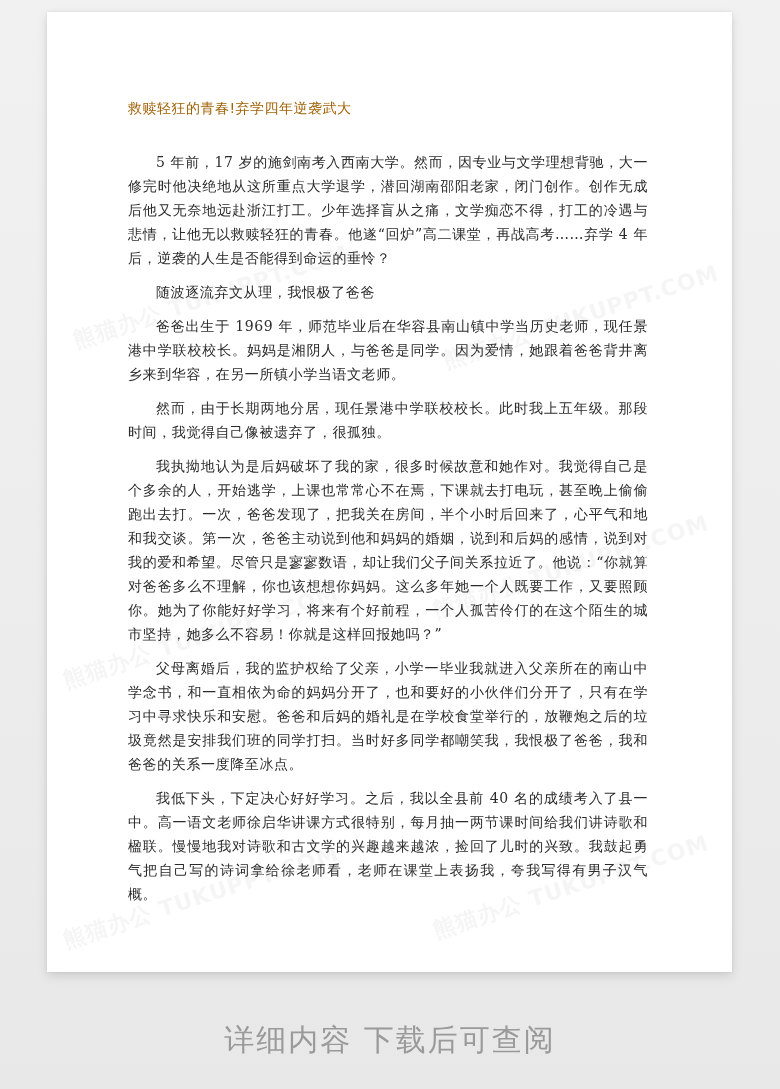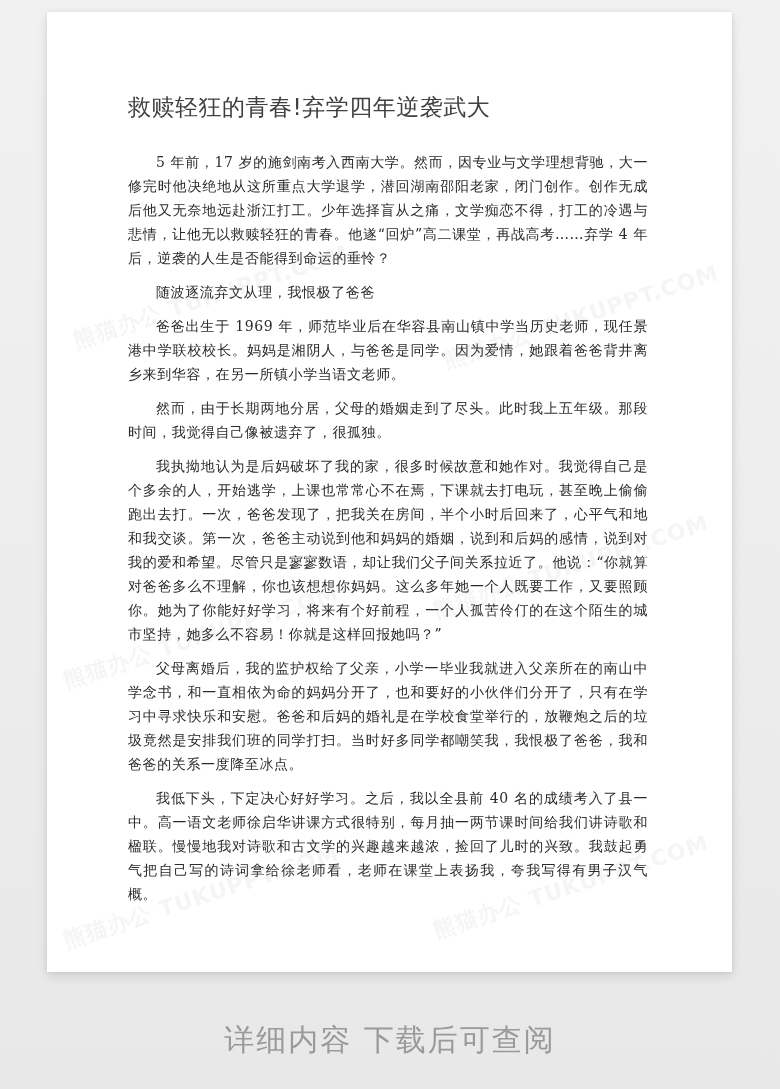--- a/index.html
+++ b/index.html
@@ -20,26 +20,26 @@
       top: 12px;
       width: 685px;
       height: 960px;
       background: #ffffff;
       box-shadow: 0 4px 10px rgba(0,0,0,0.12), 0 0 3px rgba(0,0,0,0.08);
       overflow: hidden;
     }
     .title {
       position: absolute;
       left: 81px;
-      top: 80px;
+      top: 88px;
       margin: 0;
       font-family: "DejaVu Sans", "Liberation Sans", sans-serif;
-      font-size: 23px;
+      font-size: 14px;
       font-weight: normal;
-      color: #404040;
+      color: #a16207;
       letter-spacing: 0.5px;
       white-space: nowrap;
     }
     .body {
       position: absolute;
       left: 81px;
       top: 138px;
       width: 520px;
     }
     .para {
@@ -88,20 +88,20 @@
   <div class="watermark" style="left:380px; top:540px;">熊猫办公 TUKUPPT.COM</div>
   <div class="watermark" style="left:10px; top:870px;">熊猫办公 TUKUPPT.COM</div>
   <div class="watermark" style="left:380px; top:860px;">熊猫办公 TUKUPPT.COM</div>
 
   <h1 class="title">救赎轻狂的青春!弃学四年逆袭武大</h1>
 
   <div class="body">
     <p class="para">5 年前，17 岁的施剑南考入西南大学。然而，因专业与文学理想背驰，大一修完时他决绝地从这所重点大学退学，潜回湖南邵阳老家，闭门创作。创作无成后他又无奈地远赴浙江打工。少年选择盲从之痛，文学痴恋不得，打工的冷遇与悲情，让他无以救赎轻狂的青春。他遂“回炉”高二课堂，再战高考……弃学 4 年后，逆袭的人生是否能得到命运的垂怜？</p>
     <p class="para sub">随波逐流弃文从理，我恨极了爸爸</p>
     <p class="para">爸爸出生于 1969 年，师范毕业后在华容县南山镇中学当历史老师，现任景港中学联校校长。妈妈是湘阴人，与爸爸是同学。因为爱情，她跟着爸爸背井离乡来到华容，在另一所镇小学当语文老师。</p>
-    <p class="para">然而，由于长期两地分居，父母的婚姻走到了尽头。此时我上五年级。那段时间，我觉得自己像被遗弃了，很孤独。</p>
+    <p class="para">然而，由于长期两地分居，现任景港中学联校校长。此时我上五年级。那段时间，我觉得自己像被遗弃了，很孤独。</p>
     <p class="para">我执拗地认为是后妈破坏了我的家，很多时候故意和她作对。我觉得自己是个多余的人，开始逃学，上课也常常心不在焉，下课就去打电玩，甚至晚上偷偷跑出去打。一次，爸爸发现了，把我关在房间，半个小时后回来了，心平气和地和我交谈。第一次，爸爸主动说到他和妈妈的婚姻，说到和后妈的感情，说到对我的爱和希望。尽管只是寥寥数语，却让我们父子间关系拉近了。他说：“你就算对爸爸多么不理解，你也该想想你妈妈。这么多年她一个人既要工作，又要照顾你。她为了你能好好学习，将来有个好前程，一个人孤苦伶仃的在这个陌生的城市坚持，她多么不容易！你就是这样回报她吗？”</p>
     <p class="para">父母离婚后，我的监护权给了父亲，小学一毕业我就进入父亲所在的南山中学念书，和一直相依为命的妈妈分开了，也和要好的小伙伴们分开了，只有在学习中寻求快乐和安慰。爸爸和后妈的婚礼是在学校食堂举行的，放鞭炮之后的垃圾竟然是安排我们班的同学打扫。当时好多同学都嘲笑我，我恨极了爸爸，我和爸爸的关系一度降至冰点。</p>
     <p class="para">我低下头，下定决心好好学习。之后，我以全县前 40 名的成绩考入了县一中。高一语文老师徐启华讲课方式很特别，每月抽一两节课时间给我们讲诗歌和楹联。慢慢地我对诗歌和古文学的兴趣越来越浓，捡回了儿时的兴致。我鼓起勇气把自己写的诗词拿给徐老师看，老师在课堂上表扬我，夸我写得有男子汉气概。</p>
   </div>
 </div>
 
 <div class="footer-note">详细内容 下载后可查阅</div>
 
 </body></html>

